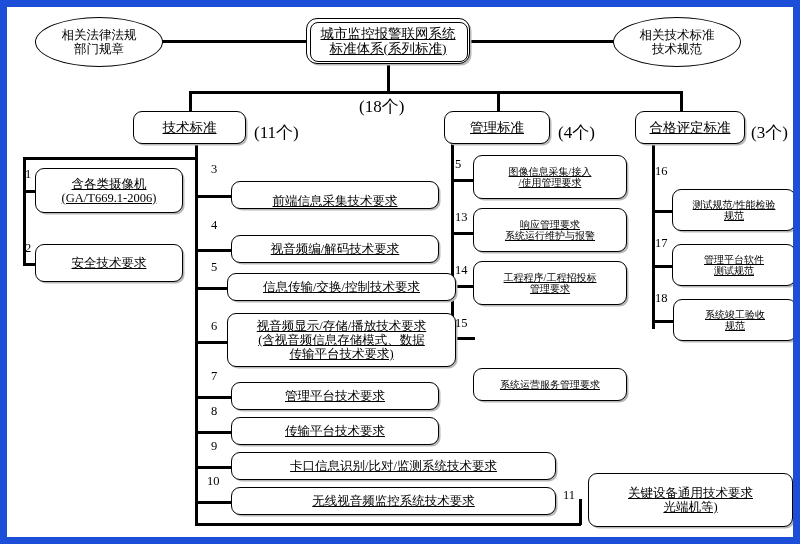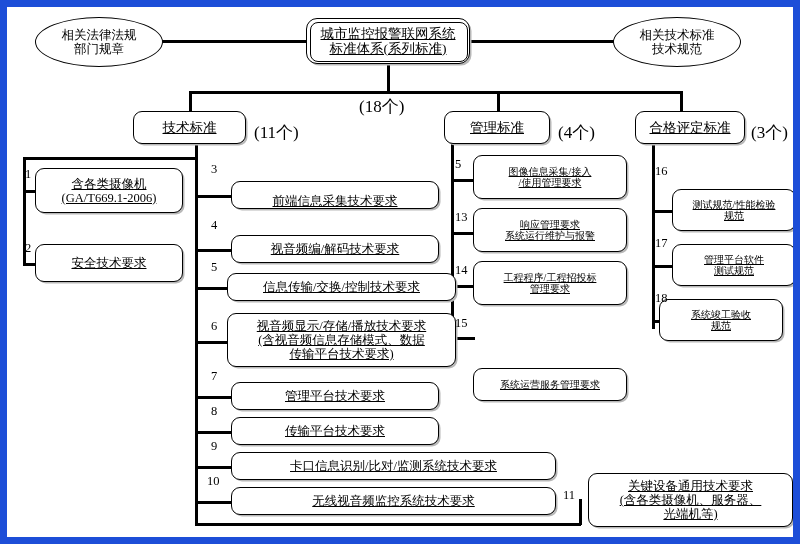--- a/index.html
+++ b/index.html
@@ -191,21 +191,20 @@
   <div class="num" style="left:204px;top:432px;">9</div>
 
   <div class="node rrect shadowed t12" style="left:224px;top:480px;width:325px;height:28px;">
     <span>无线视音频监控系统技术要求</span>
   </div>
   <div class="num" style="left:200px;top:467px;">10</div>
 
   <div class="node rrect shadowed t12" style="left:581px;top:466px;width:205px;height:54px;">
     <span>
       <span>关键设备通用技术要求</span>
-      <span>(含各类摄像机、服务器、</span>
       <span>光端机等)</span>
     </span>
   </div>
   <div class="num" style="left:556px;top:481px;">11</div>
 
   <div class="ln v3" style="left:444px;top:137px;height:195px;"></div>
   <div class="ln h3" style="left:444px;top:172px;width:24px;"></div>
   <div class="ln h3" style="left:444px;top:225px;width:24px;"></div>
   <div class="ln h3" style="left:444px;top:278px;width:24px;"></div>
   <div class="ln h3" style="left:444px;top:330px;width:24px;"></div>
@@ -253,21 +252,21 @@
   <div class="num" style="left:648px;top:157px;">16</div>
 
   <div class="node rrect shadowed t11" style="left:665px;top:237px;width:124px;height:42px;">
     <span>
       <span>管理平台软件</span>
       <span>测试规范</span>
     </span>
   </div>
   <div class="num" style="left:648px;top:229px;">17</div>
 
-  <div class="node rrect shadowed t11" style="left:652px;top:292px;width:124px;height:42px;">
+  <div class="node rrect shadowed t11" style="left:666px;top:292px;width:124px;height:42px;">
     <span>
       <span>系统竣工验收</span>
       <span>规范</span>
     </span>
   </div>
   <div class="num" style="left:648px;top:284px;">18</div>
 
 </div>
 
 </body></html>

